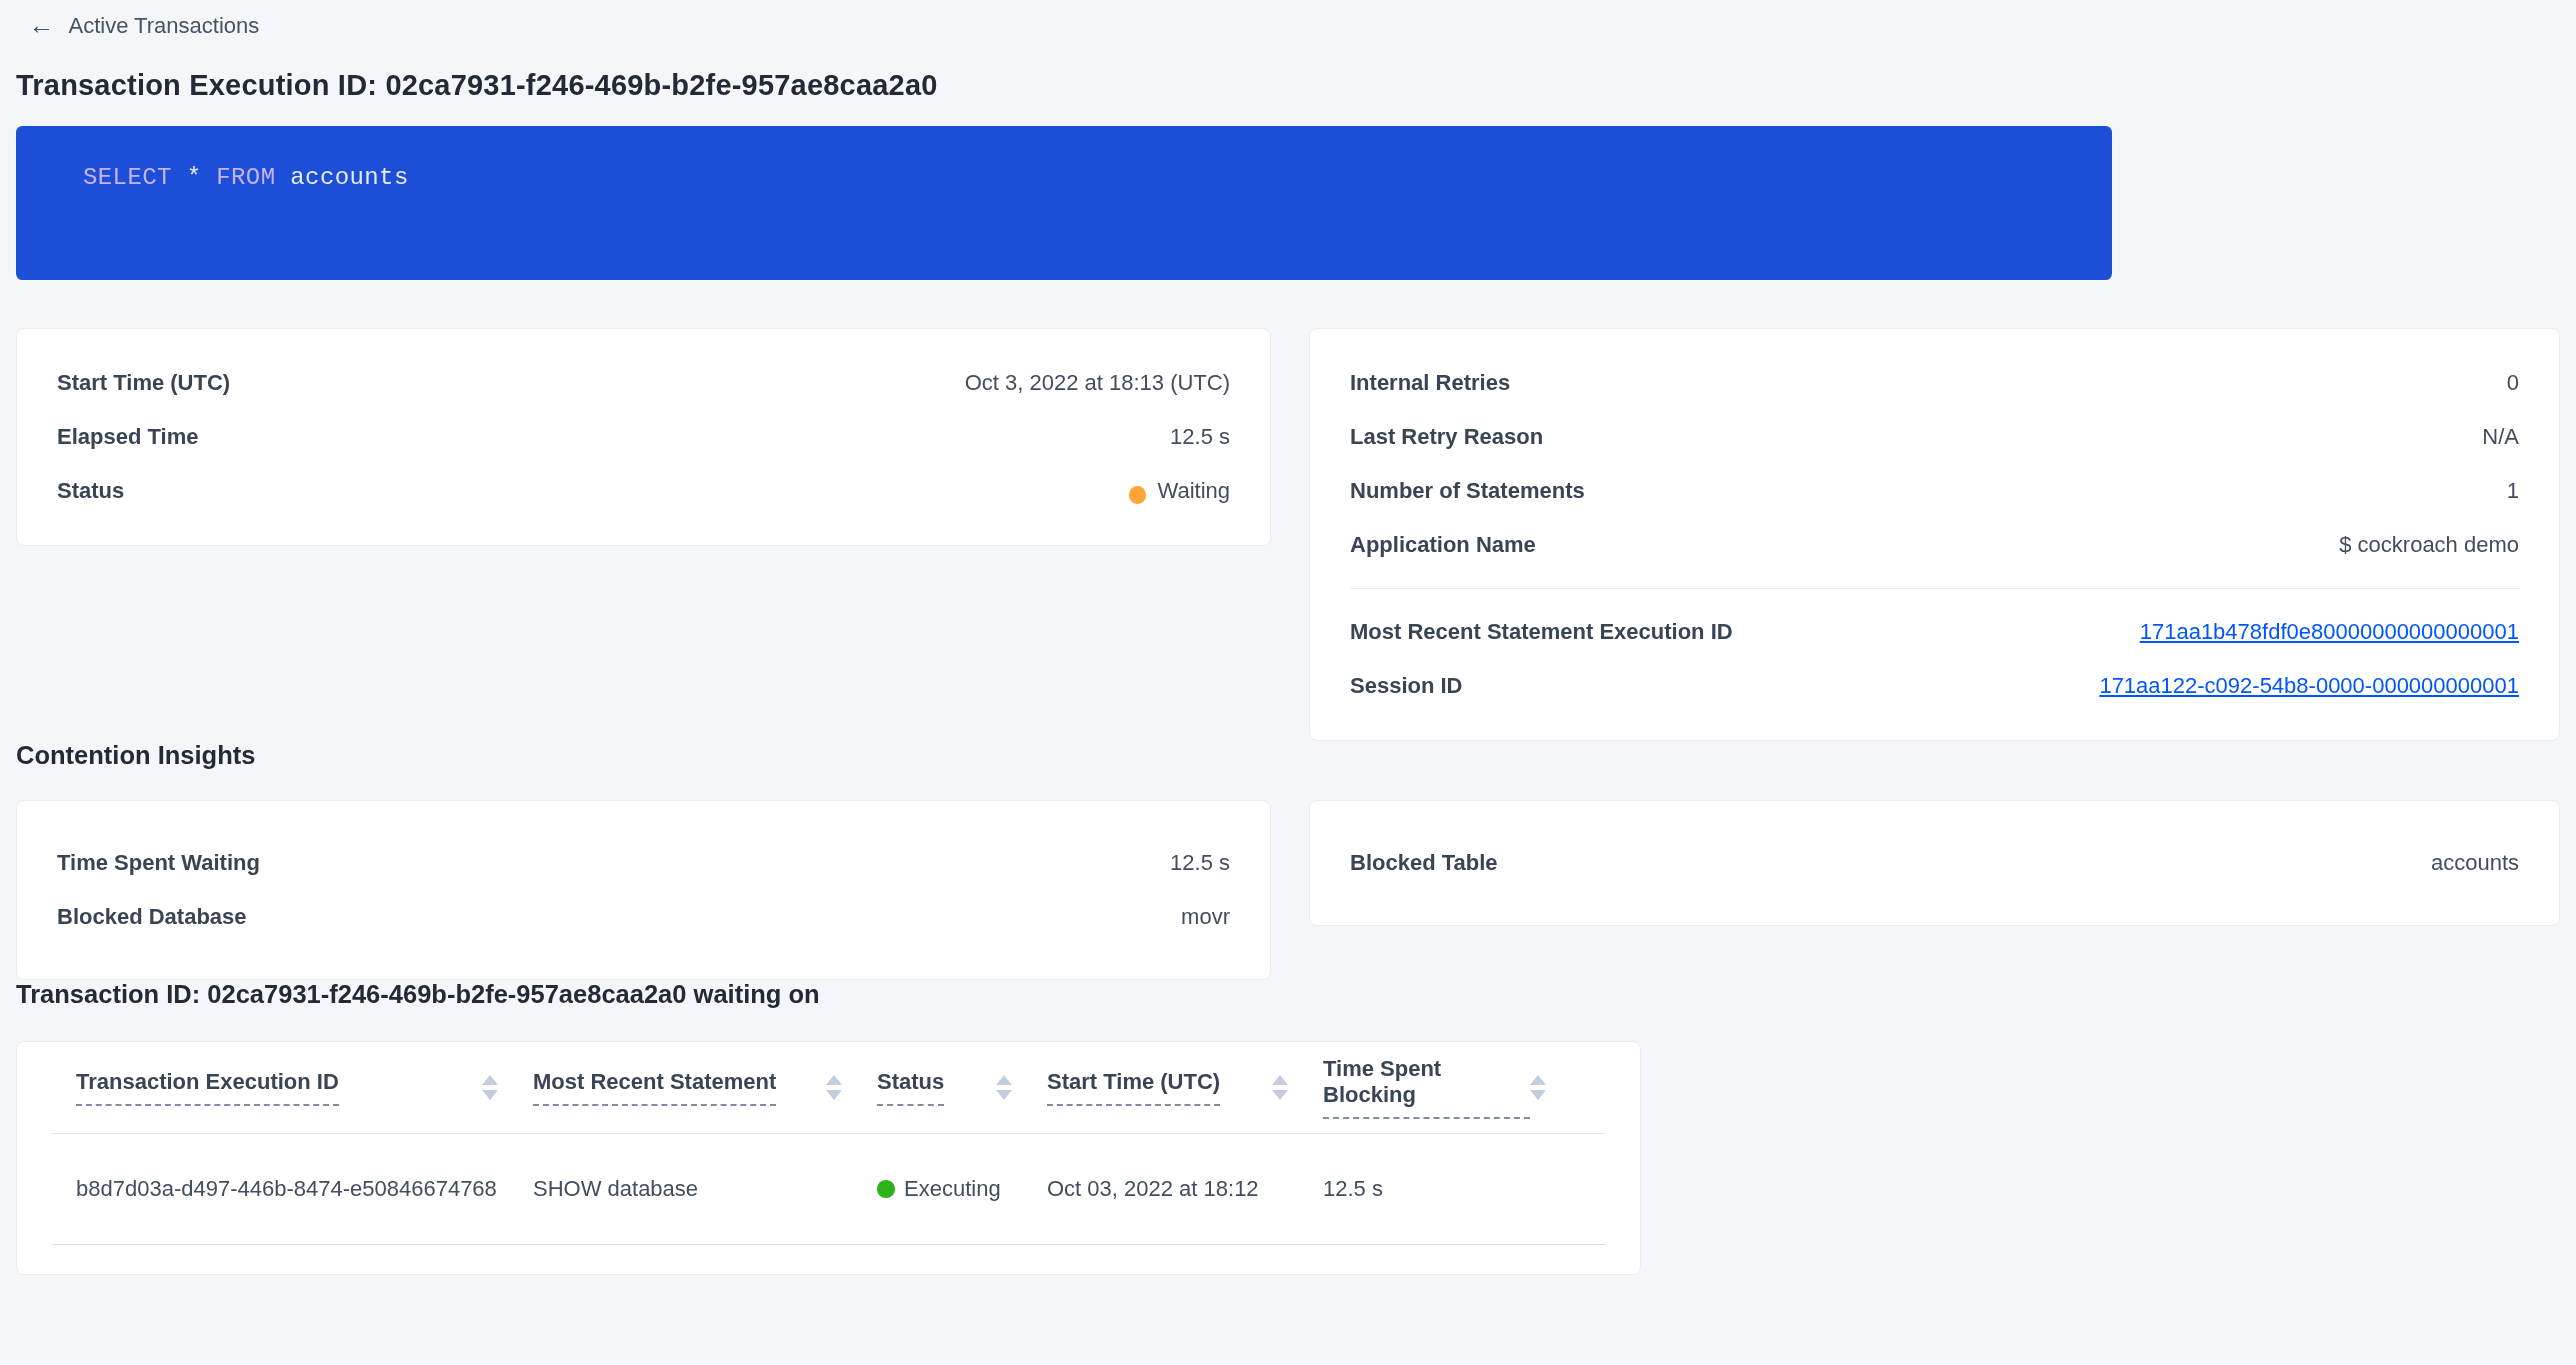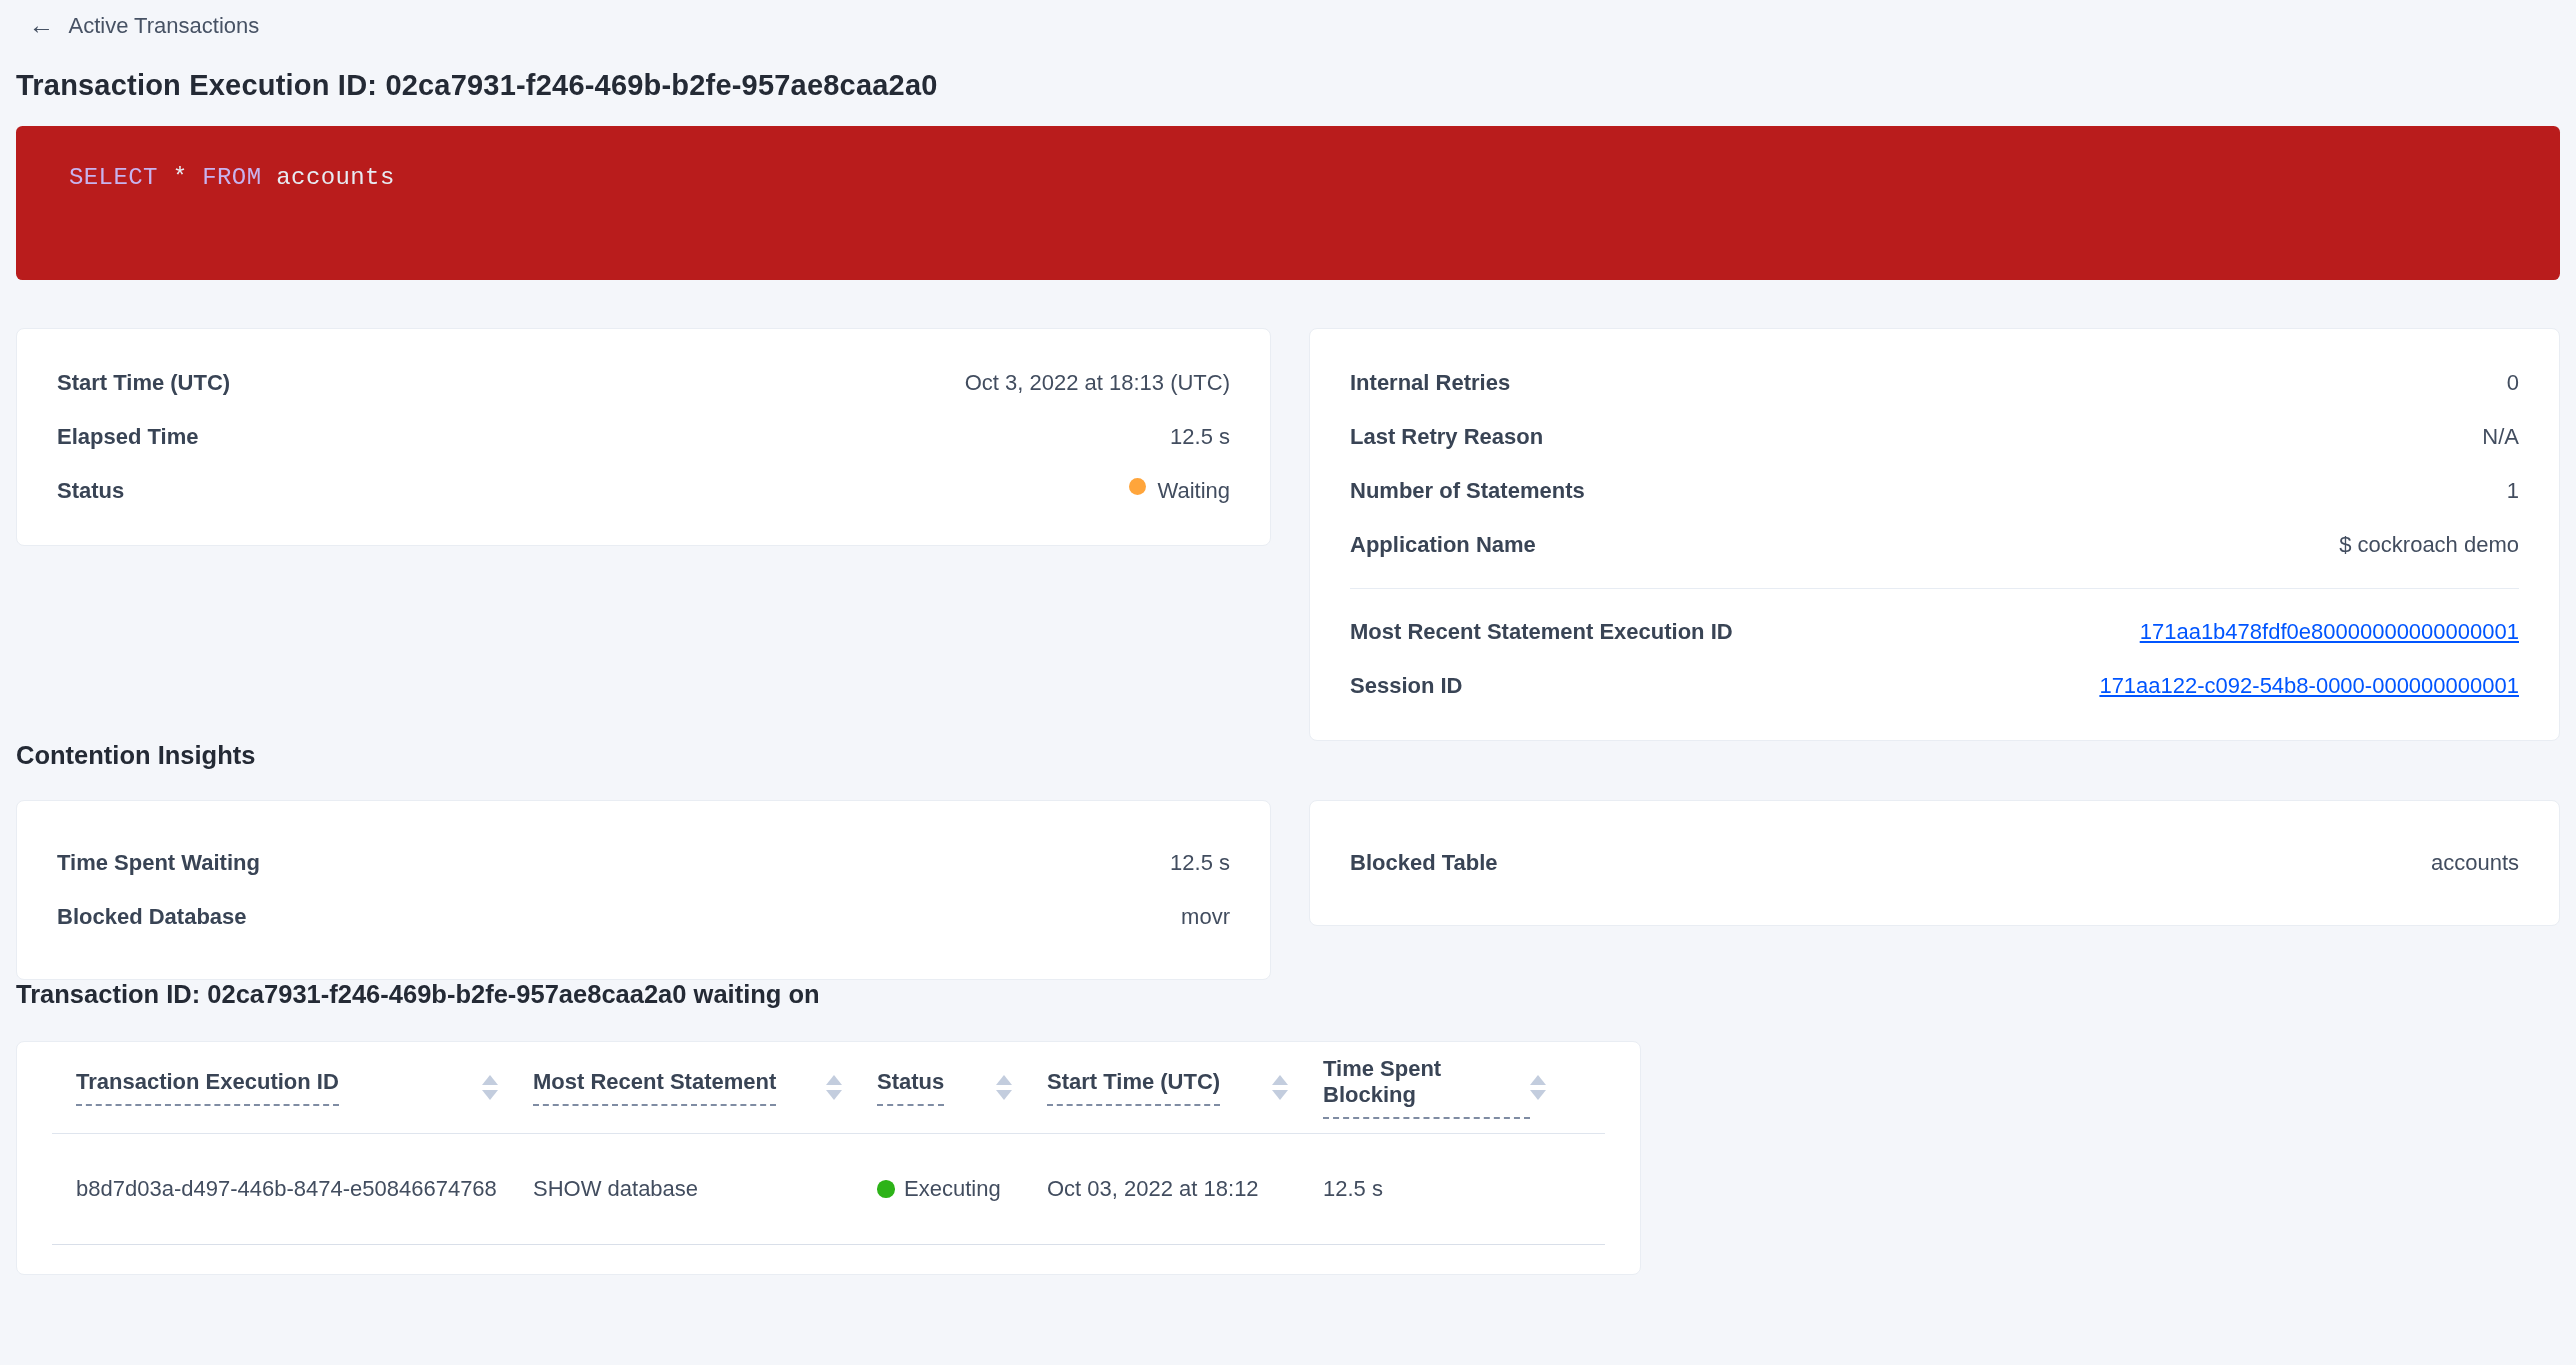--- a/index.html
+++ b/index.html
@@ -23,23 +23,23 @@
 
   
   .page-title {
     margin-top:29px;
     font-size:29px; font-weight:700; color:#242a35; letter-spacing:0.2px;
   }
 
   
   .codebox {
     margin-top:24px;
-    width:2544px; height:154px;
-    background:#b91c1c; border-radius:6.4px;
-    padding:38px 32px 0 53px;
+    width:2096px; height:154px;
+    background:#1d4ed8; border-radius:6.4px;
+    padding:38px 32px 0 67px;
     font-family:"Liberation Mono","DejaVu Sans Mono",monospace;
     font-size:24px; letter-spacing:0.4px;
     white-space:pre;
   }
 
   
   .cards-row { display:flex; gap:38px; align-items:flex-start; margin-top:48px; }
   .card {
     background:#ffffff;
     border:1.6px solid #e9edf3;
@@ -47,21 +47,21 @@
     padding:27px 40px;
   }
   .card.fixed { width:1255px; flex:none; }
   .card.grow { flex:1; }
   .crow {
     height:54px; display:flex; align-items:center; justify-content:space-between;
   }
   .crow .lbl { font-weight:700; color:#394455; }
   .crow .val { color:#424d5f; text-align:right; }
   .divider { border-top:1.6px solid #e7ecf3; margin:16px 0; }
-  .status-val { display:inline-flex; align-items:flex-start; gap:11px; }
+  .status-val { display:inline-flex; align-items:flex-end; gap:11px; }
   .dot { width:17.5px; height:17.5px; border-radius:50%; display:inline-block; flex:none; }
   a.id-link { color:#0055ff; text-decoration:underline; cursor:pointer; }
 
   
   .section-heading {
     font-size:25.5px; font-weight:700; color:#242a35;
   }
   .cards-row.tight { margin-top:30px; }
   .card.pad-lg { padding:35px 40px; }
 

